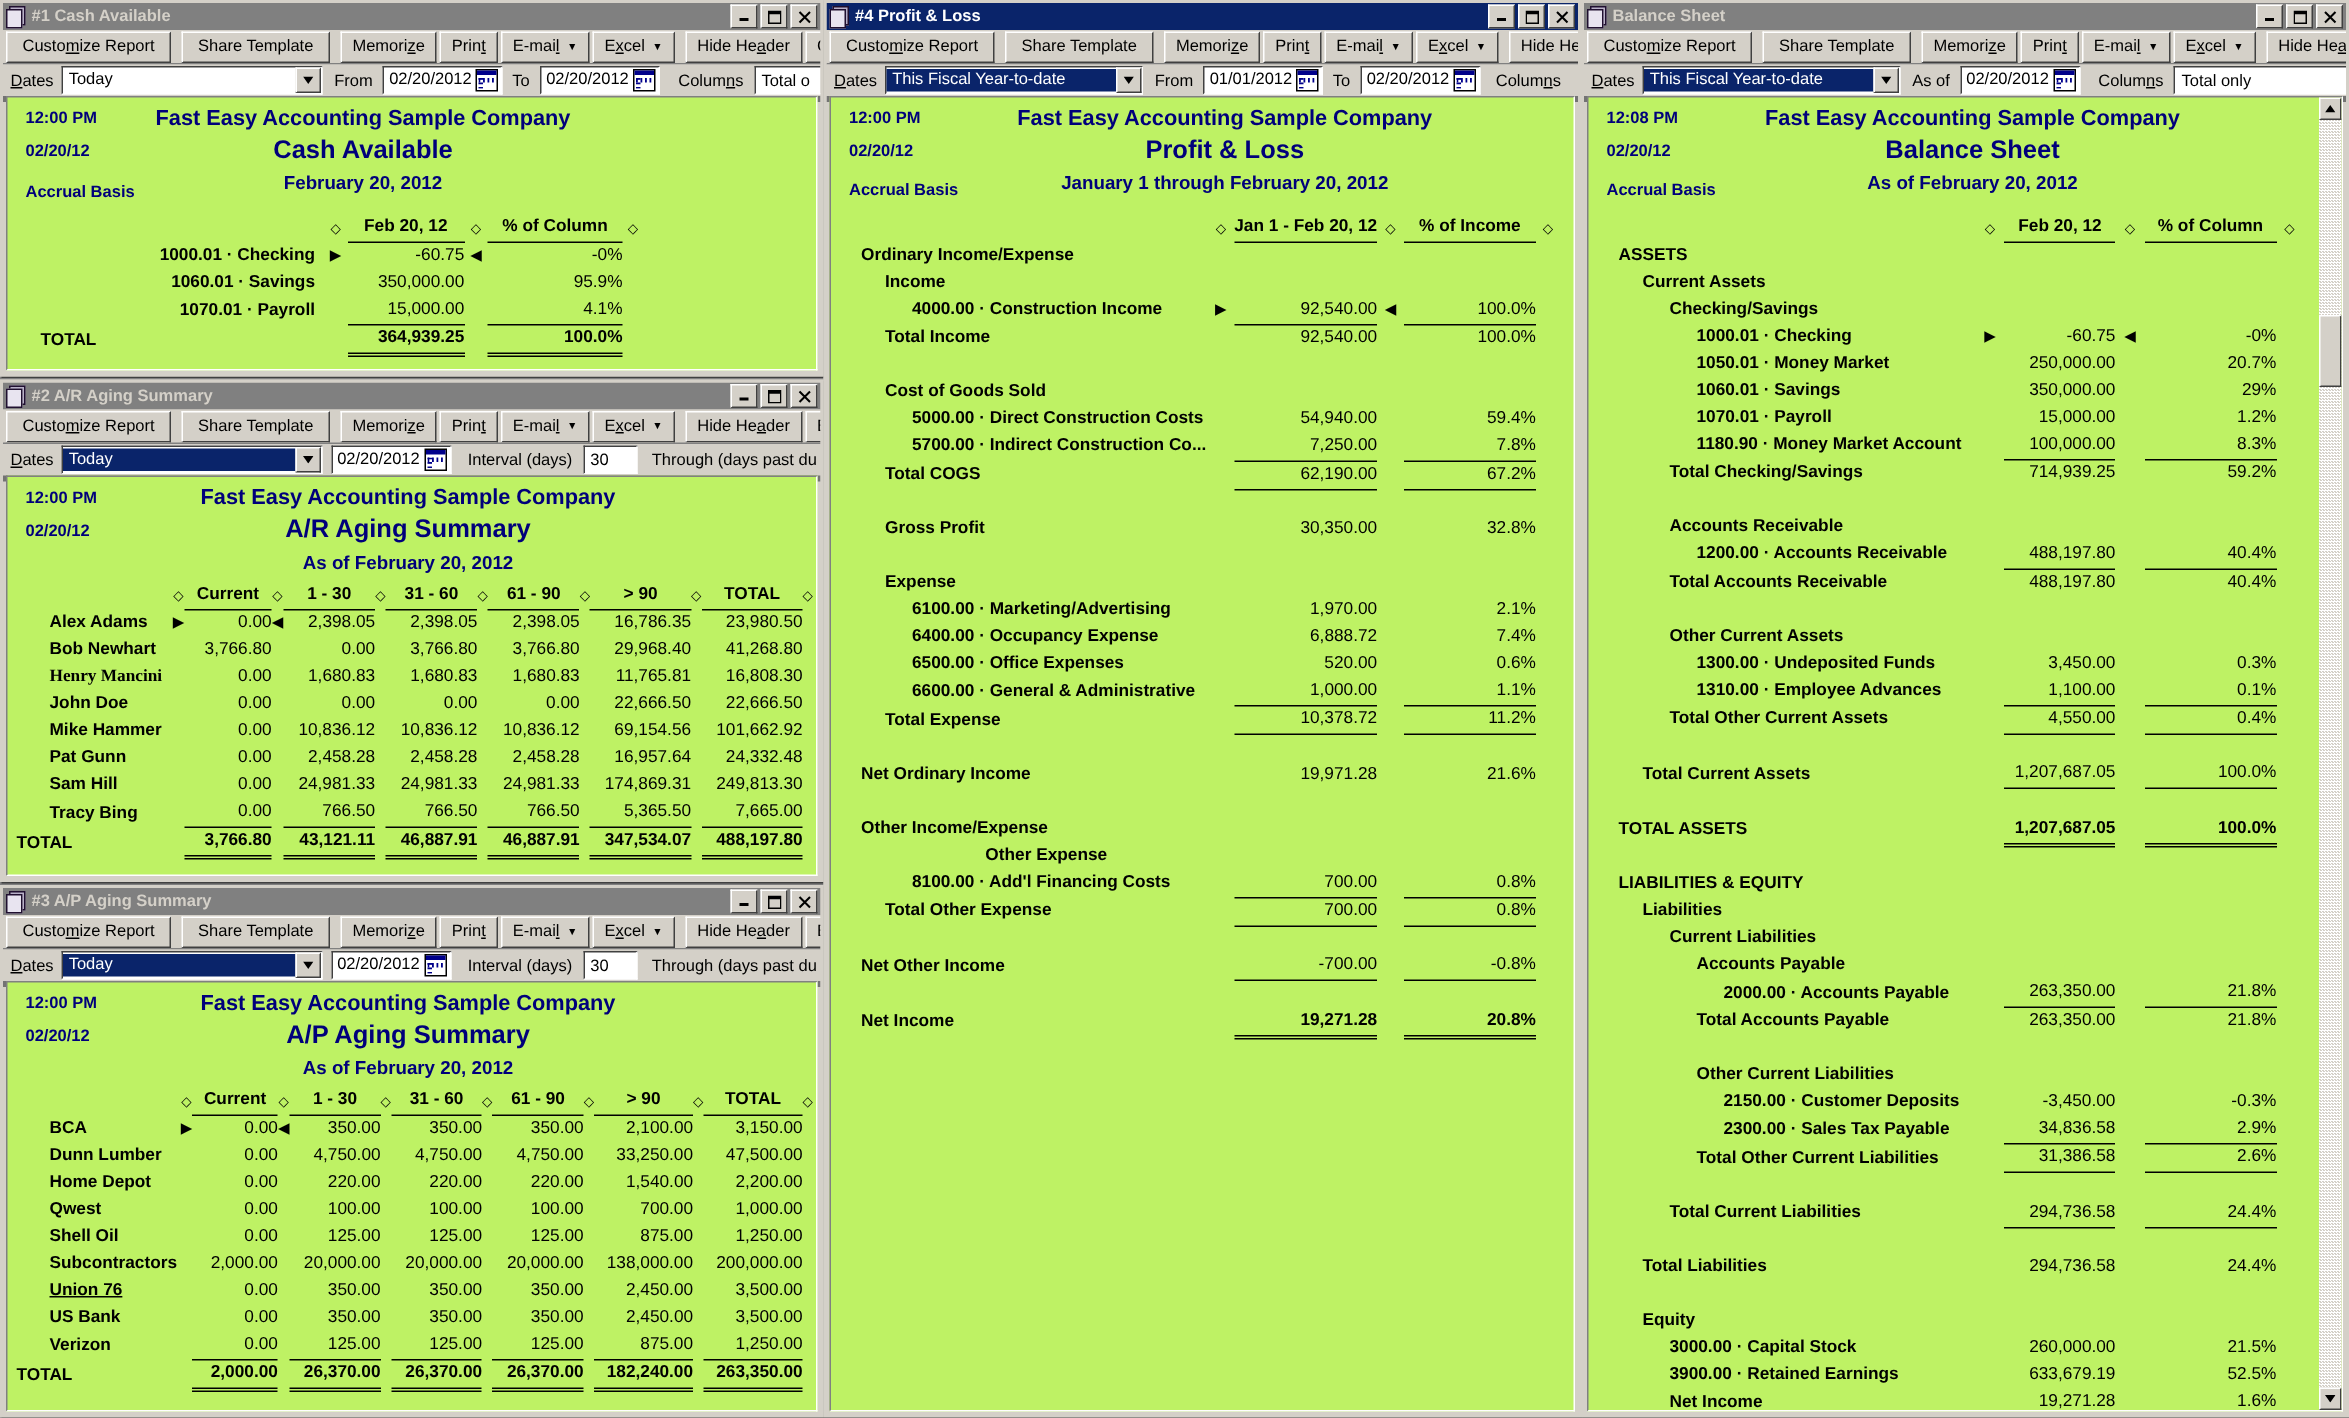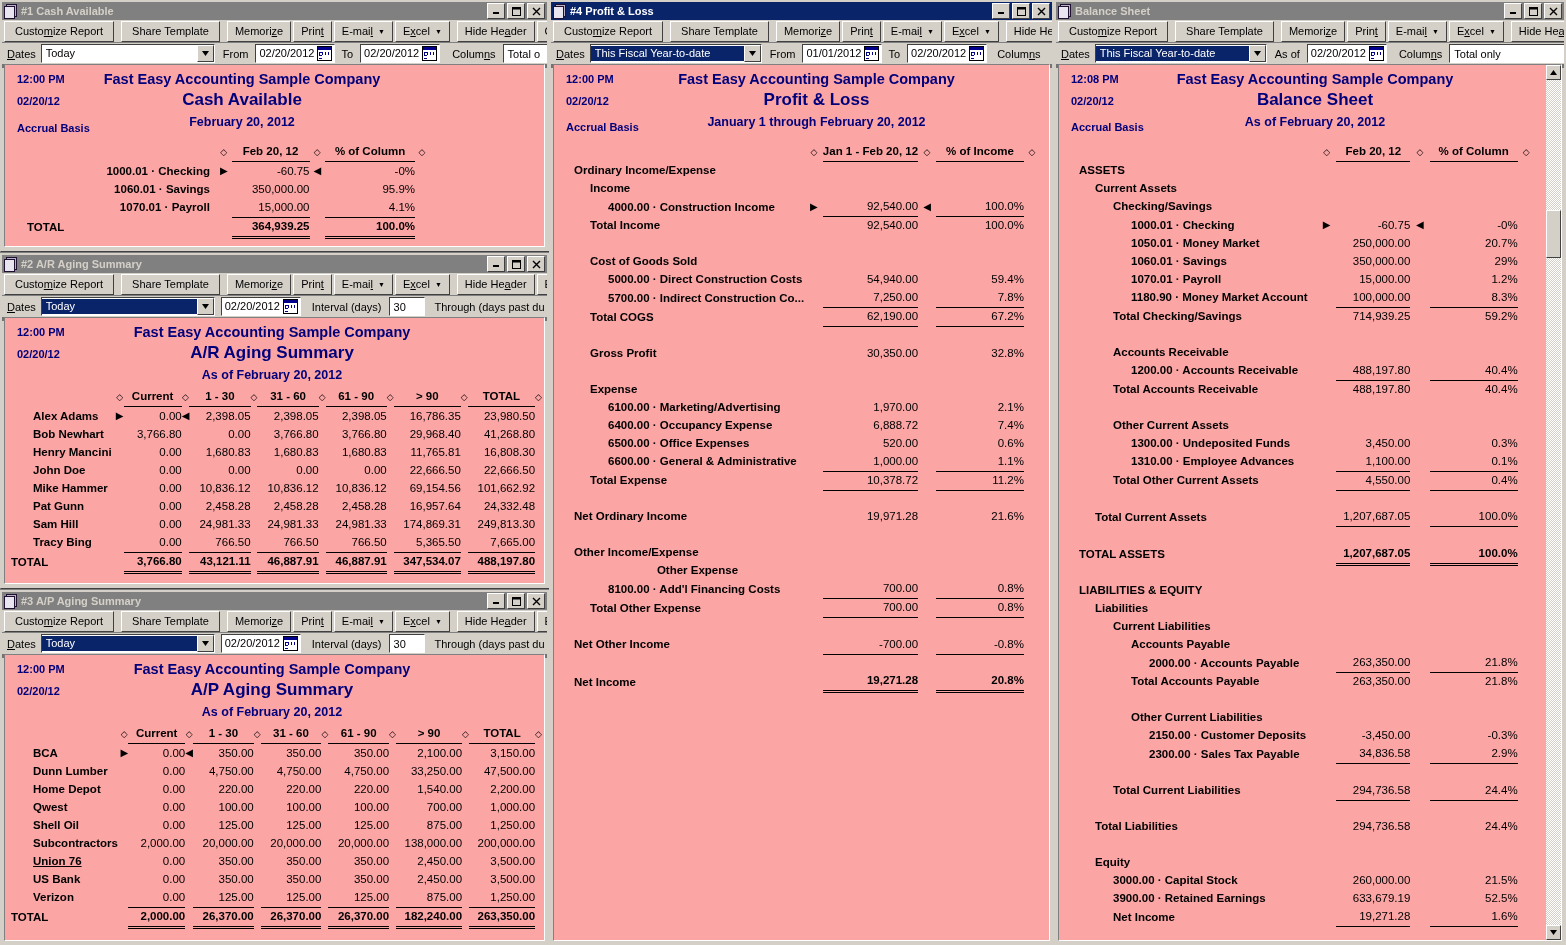--- a/index.html
+++ b/index.html
@@ -172,21 +172,21 @@
     padding: 0 4px;
     font-size: 11px;
     flex: 0 0 auto;
     margin: 0 2px;
     min-width: 26px;
   }
 
   
   .report {
     position: relative;
-    background: #fca5a5;
+    background: #bef264;
     border: 1px solid;
     border-color: #808080 #fff #fff #808080;
     overflow: hidden;
     box-sizing: border-box;
     font-size: 11px;
   }
   .rpt-head { position: relative; }
   .meta { position: absolute; left: 12px; color: #00007b; font-weight: bold; font-size: 11px; }
   .ctr { text-align: center; color: #00007b; font-weight: bold; }
   .co { font-size: 14.5px; }
@@ -470,21 +470,21 @@
               <td class="num ">3,766.80</td>
               <td class="dia"></td>
               <td class="num ">3,766.80</td>
               <td class="dia"></td>
               <td class="num ">29,968.40</td>
               <td class="dia"></td>
               <td class="num ">41,268.80</td>
               <td class="dia"></td>
             </tr>
             <tr>
-              <td class="lbl" style="padding-left: 24px;">Henry Mancini</td>
+              <td class="lbl" style="padding-left: 24px; font-family: Liberation Serif, serif;">Henry Mancini</td>
               <td class="dia"></td>
               <td class="num ">0.00</td>
               <td class="dia"></td>
               <td class="num ">1,680.83</td>
               <td class="dia"></td>
               <td class="num ">1,680.83</td>
               <td class="dia"></td>
               <td class="num ">1,680.83</td>
               <td class="dia"></td>
               <td class="num ">11,765.81</td>
@@ -1499,20 +1499,28 @@
               <td class="dia"></td>
             </tr>
             <tr>
               <td class="lbl" style="padding-left: 84px;">2300.00 · Sales Tax Payable</td>
               <td class="dia"></td>
               <td class="num ul1">34,836.58</td>
               <td class="dia"></td>
               <td class="num ul1">2.9%</td>
               <td class="dia"></td>
             </tr>
+            <tr>
+              <td class="lbl" style="padding-left: 66px;">Total Other Current Liabilities</td>
+              <td class="dia"></td>
+              <td class="num ul1">31,386.58</td>
+              <td class="dia"></td>
+              <td class="num ul1">2.6%</td>
+              <td class="dia"></td>
+            </tr>
             <tr style="height: 10px;">
               <td class="lbl" style="padding-left: 14px;">&nbsp;</td>
               <td class="dia"></td>
               <td class="num "></td>
               <td class="dia"></td>
               <td class="num "></td>
               <td class="dia"></td>
             </tr>
             <tr>
               <td class="lbl" style="padding-left: 48px;">Total Current Liabilities</td>

